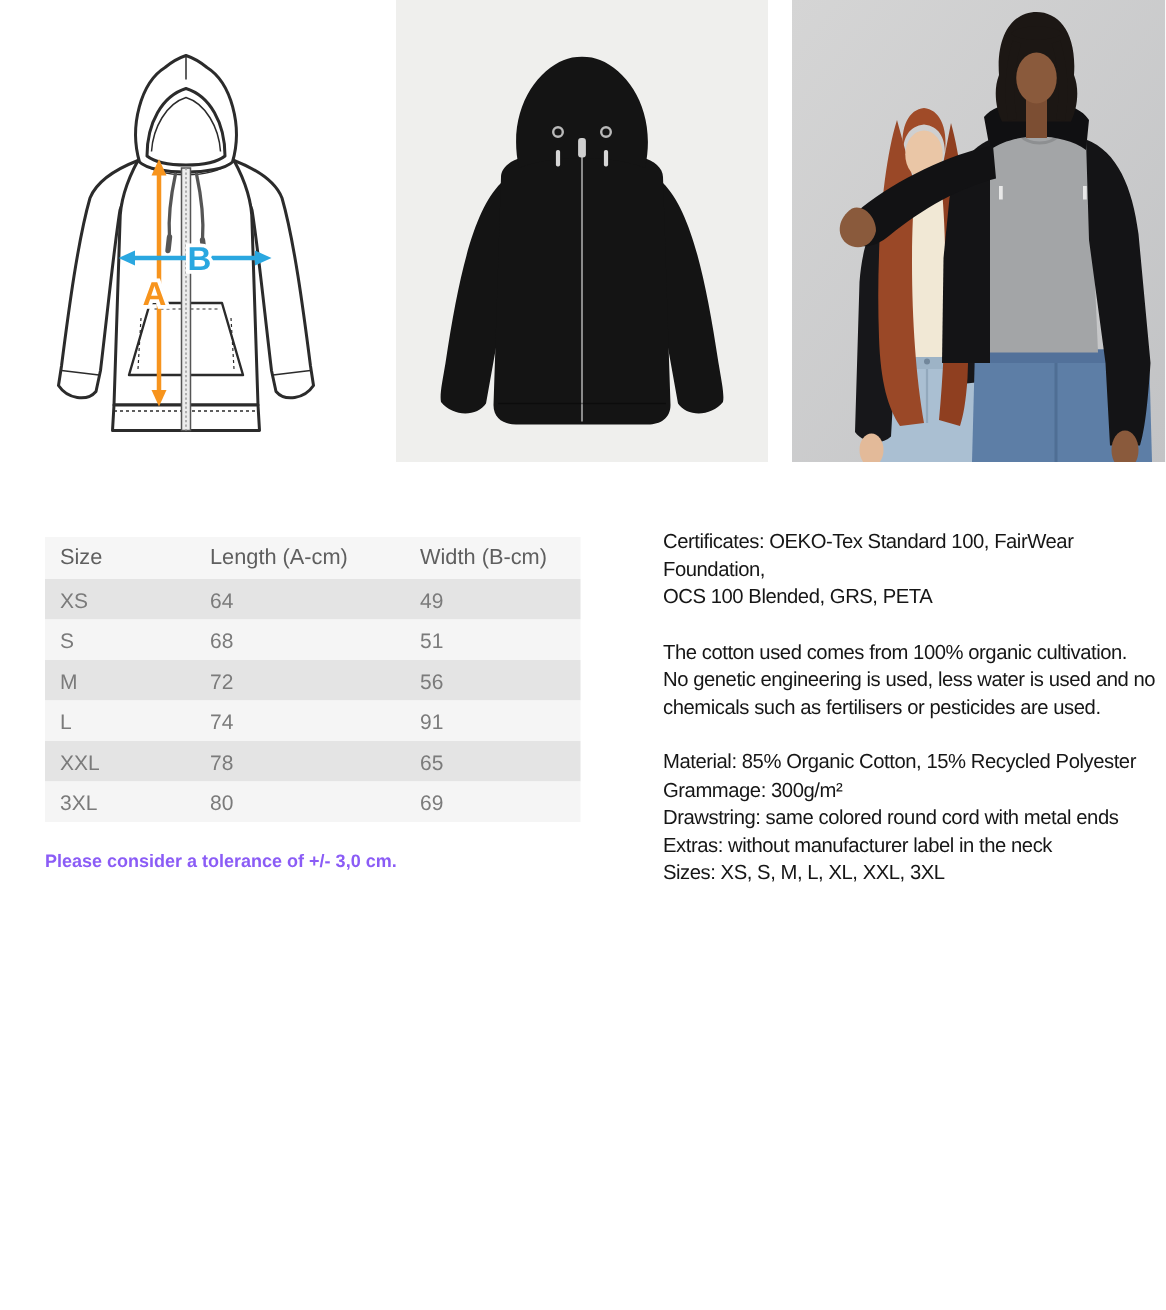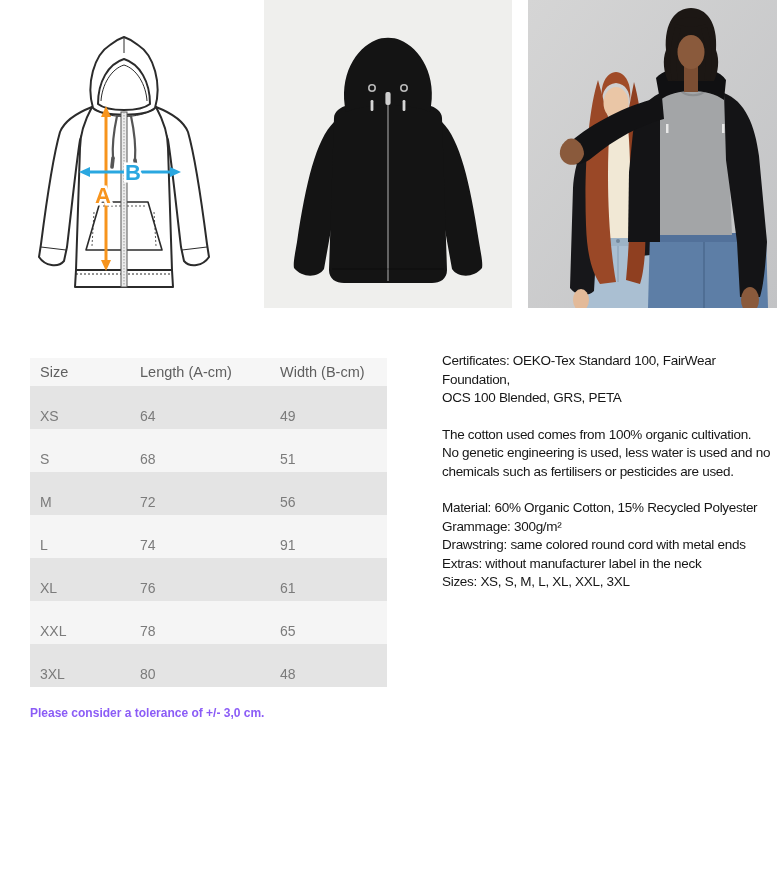--- a/index.html
+++ b/index.html
@@ -16,21 +16,21 @@
 
   .content { display:flex; align-items:flex-start;gap:32px; }
 
   .size-col { margin:50px 0 0 30px; width:357px; }
   table.size-table { border-collapse:collapse; width:357px; table-layout:fixed; }
   table.size-table th {
     font-weight:normal; text-align:left; color:#5f5f5f; font-size:14.5px;
     background:#f6f6f6; height:28px; padding:0 0 0 10px;
   }
   table.size-table td {
-    color:#7b7b7b; font-size:14px; height:27px; padding:16px 0 0 10px;margin-left:47px;
+    color:#7b7b7b; font-size:14px; height:27px; padding:0 0 0 10px;margin-left:47px;
   }
   table.size-table tbody tr:nth-child(odd)  { background:#e4e4e4; }
   table.size-table tbody tr:nth-child(even) { background:#f5f5f5; }
   .col-size { width:100px; } .col-len { width:140px; } .col-wid { width:117px; }
 
   .tolerance { margin:19px 0 0 0; font-size:12px; color:#8b5cf6;font-weight:bold; }
 
   .desc-col { margin:44px 0 0 23px; width:348px; font-size:13.5px;
     letter-spacing:-0.3px; line-height:18.5px; color:#161616; }
   .desc-col p { margin:0 0 18px 0; white-space:pre-line; }
@@ -191,44 +191,39 @@
           <td>M</td>
           <td>72</td>
           <td>56</td>
         </tr>
         <tr>
           <td>L</td>
           <td>74</td>
           <td>91</td>
         </tr>
         <tr>
-          <td>XL</td>
-          <td>76</td>
-          <td>61</td>
-        </tr>
-        <tr>
           <td>XXL</td>
           <td>78</td>
           <td>65</td>
         </tr>
         <tr>
           <td>3XL</td>
           <td>80</td>
-          <td>48</td>
+          <td>69</td>
         </tr>
       </tbody>
     </table>
     <p class="tolerance">Please consider a tolerance of +/- 3,0 cm.</p>
   </div>
 
   <div class="desc-col">
     <p>Certificates: OEKO-Tex Standard 100, FairWear Foundation,
 OCS 100 Blended, GRS, PETA</p>
     <p>The cotton used comes from 100% organic cultivation.
 No genetic engineering is used, less water is used and no
 chemicals such as fertilisers or pesticides are used.</p>
-    <p>Material: 60% Organic Cotton, 15% Recycled Polyester
+    <p>Material: 85% Organic Cotton, 15% Recycled Polyester
 Grammage: 300g/m²
 Drawstring: same colored round cord with metal ends
 Extras: without manufacturer label in the neck
 Sizes: XS, S, M, L, XL, XXL, 3XL</p>
   </div>
 </div>
 
 </body></html>

